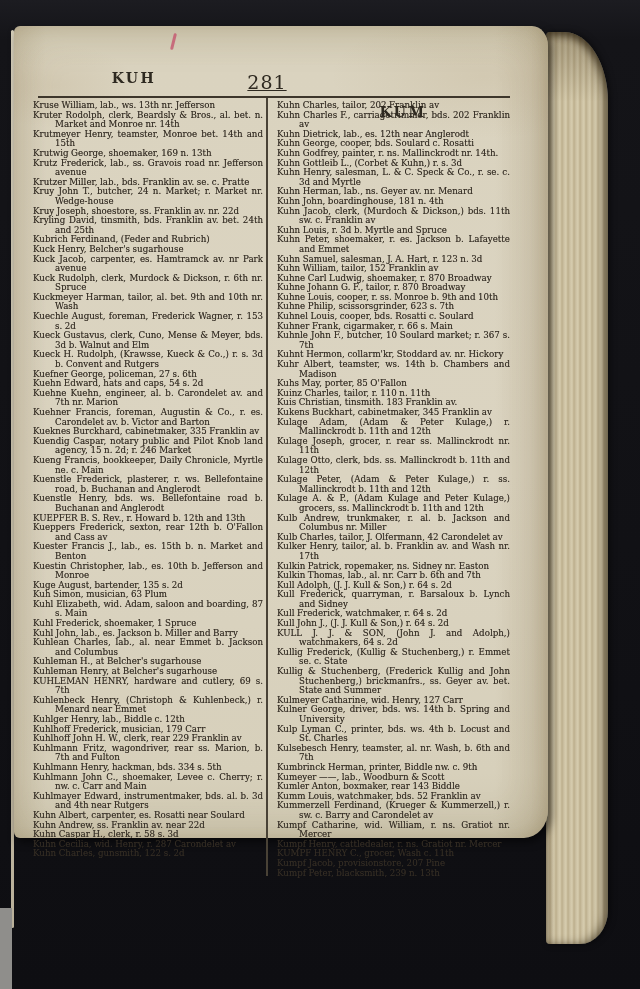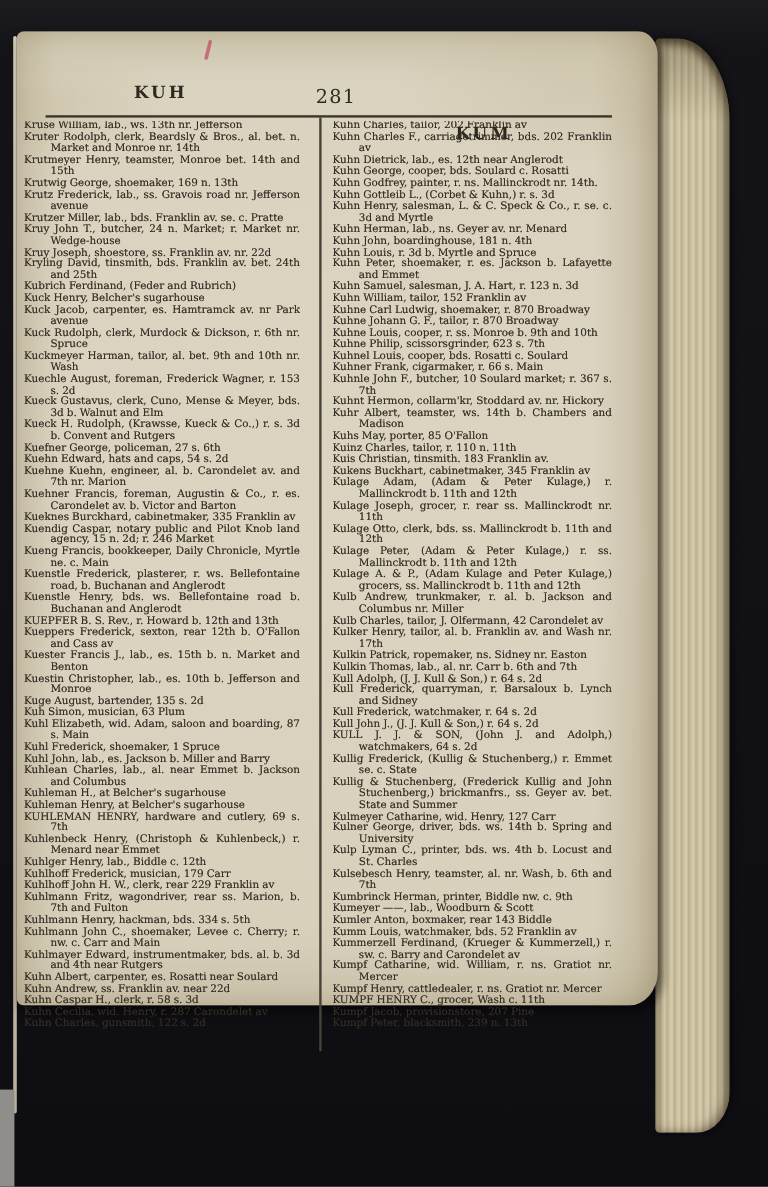--- a/index.html
+++ b/index.html
@@ -34,30 +34,30 @@
     position:absolute;left:11px;top:30px;width:3px;height:898px;
     background:linear-gradient(180deg,#d8d1bc,#b9b09a);border-radius:2px;
   }
   .gray-strip{position:absolute;left:0;top:908px;width:12px;height:81px;background:#8f8e8b;}
   .red-mark{
     position:absolute;left:172px;top:33px;width:3px;height:17px;
     background:#c4556e;transform:rotate(14deg);border-radius:2px;opacity:.8;
   }
   .hdr{position:absolute;font-weight:700;font-size:14px;letter-spacing:2.5px;color:#2e2920;text-align:center;}
   .hdr-left{left:80px;top:44px;width:80px;}
-  .hdr-num{left:236px;top:45px;width:60px;font-weight:400;letter-spacing:1px;font-size:16px;}
+  .hdr-num{left:223px;top:45px;width:60px;font-weight:400;letter-spacing:1px;font-size:19px;text-decoration:underline;}
   .hdr-right{left:349px;top:44px;width:80px;margin-top:34px;}
   .rule-h{position:absolute;left:24px;top:70px;width:472px;height:2px;background:#3d362b;}
   .rule-v{position:absolute;left:252px;top:72px;width:1.5px;height:778px;background:#494236;}
   .col{
     position:absolute;top:75px;height:800px;overflow:hidden;
     font-size:8.7px;line-height:9.6px;word-spacing:-0.2px;color:#342d24;
     text-shadow:0 0 .4px rgba(52,45,36,.55);
   }
-  .col-left{left:6px;width:230px;}
+  .col-left{left:19px;width:230px;}
   .col-right{left:263px;width:233px;}
   .entry{padding-left:22px;text-indent:-22px;text-align:justify;}
 </style>
 </head>
 <body>
 
 <div>
   <div class="left-edge-line"></div>
   <div class="gray-strip"></div>
   <div class="page-edges"></div>
@@ -125,20 +125,21 @@
     <div class="col col-right">
         <div class="entry">Kuhn Charles, tailor, 202 Franklin av</div>
         <div class="entry">Kuhn Charles F., carriagetrimmer, bds. 202 Franklin av</div>
         <div class="entry">Kuhn Dietrick, lab., es. 12th near Anglerodt</div>
         <div class="entry">Kuhn George, cooper, bds. Soulard c. Rosatti</div>
         <div class="entry">Kuhn Godfrey, painter, r. ns. Mallinckrodt nr. 14th.</div>
         <div class="entry">Kuhn Gottleib L., (Corbet &amp; Kuhn,) r. s. 3d</div>
         <div class="entry">Kuhn Henry, salesman, L. &amp; C. Speck &amp; Co., r. se. c. 3d and Myrtle</div>
         <div class="entry">Kuhn Herman, lab., ns. Geyer av. nr. Menard</div>
         <div class="entry">Kuhn John, boardinghouse, 181 n. 4th</div>
+        <div class="entry">Kuhn Jacob, clerk, (Murdoch &amp; Dickson,) bds. 11th sw. c. Franklin av</div>
         <div class="entry">Kuhn Louis, r. 3d b. Myrtle and Spruce</div>
         <div class="entry">Kuhn Peter, shoemaker, r. es. Jackson b. Lafayette and Emmet</div>
         <div class="entry">Kuhn Samuel, salesman, J. A. Hart, r. 123 n. 3d</div>
         <div class="entry">Kuhn William, tailor, 152 Franklin av</div>
         <div class="entry">Kuhne Carl Ludwig, shoemaker, r. 870 Broadway</div>
         <div class="entry">Kuhne Johann G. F., tailor, r. 870 Broadway</div>
         <div class="entry">Kuhne Louis, cooper, r. ss. Monroe b. 9th and 10th</div>
         <div class="entry">Kuhne Philip, scissorsgrinder, 623 s. 7th</div>
         <div class="entry">Kuhnel Louis, cooper, bds. Rosatti c. Soulard</div>
         <div class="entry">Kuhner Frank, cigarmaker, r. 66 s. Main</div>

